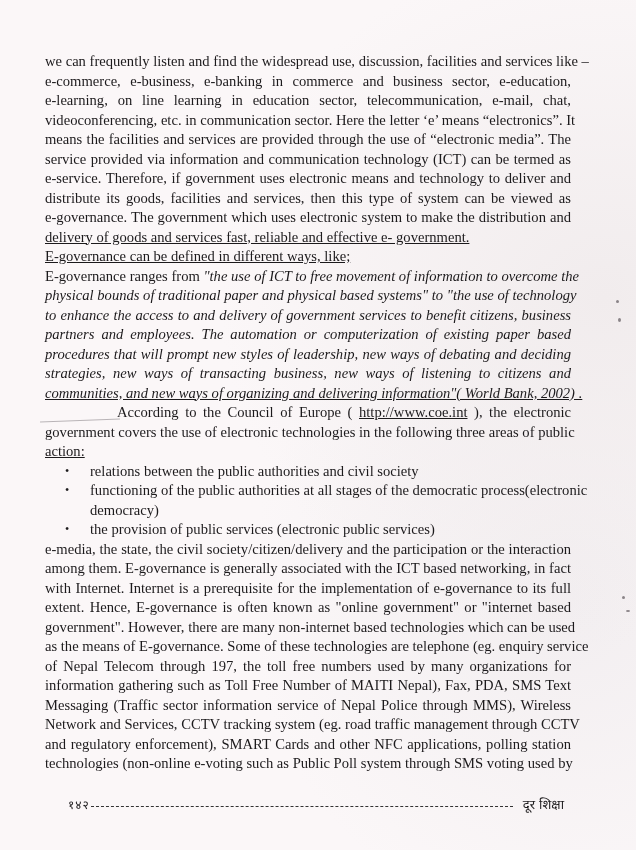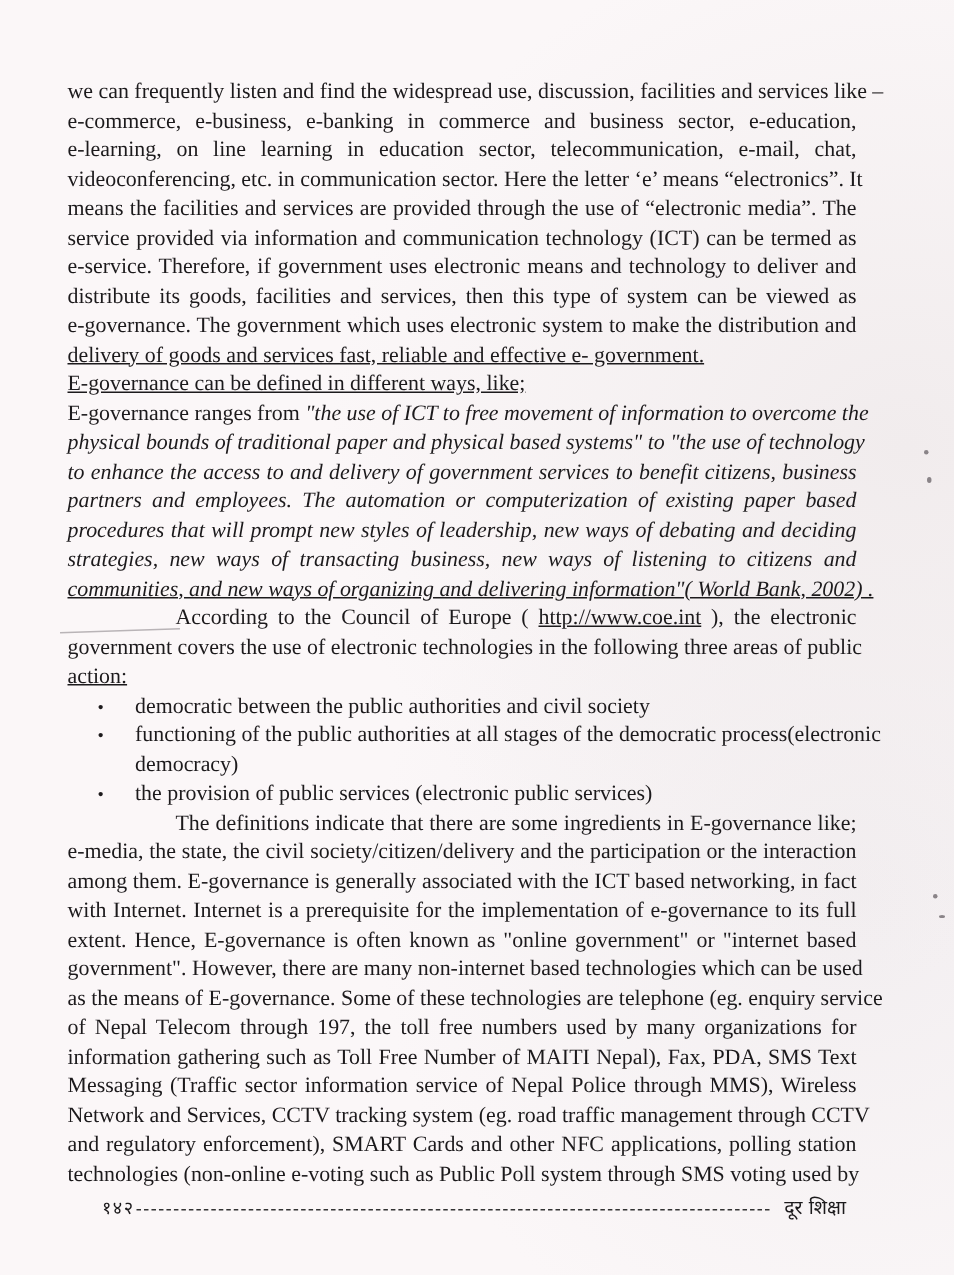--- a/index.html
+++ b/index.html
@@ -65,26 +65,25 @@
     <span class="line italic">to enhance the access to and delivery of government services to benefit citizens, business</span>
     <span class="line italic">partners and employees. The automation or computerization of existing paper based</span>
     <span class="line italic">procedures that will prompt new styles of leadership, new ways of debating and deciding</span>
     <span class="line italic">strategies, new ways of transacting business, new ways of listening to citizens and</span>
     <span class="line italic last">communities, and new ways of organizing and delivering information"( World Bank, 2002) .</span>
 
     <span class="line indent"><span>According to the Council of Europe ( </span><span class="link">http://www.coe.int</span><span> ), the electronic</span></span>
     <span class="line">government covers the use of electronic technologies in the following three areas of public</span>
     <span class="line last">action:</span>
 
-    <span class="line bullet-line"><span class="bullet-dot">•</span><span>democratic between the public authorities and civil society</span></span>
+    <span class="line bullet-line"><span class="bullet-dot">•</span><span>relations between the public authorities and civil society</span></span>
     <span class="line bullet-line justify"><span class="bullet-dot">•</span><span>functioning of the public authorities at all stages of the democratic process(electronic</span></span>
     <span class="line bullet-line">democracy)</span>
     <span class="line bullet-line"><span class="bullet-dot">•</span><span>the provision of public services (electronic public services)</span></span>
 
-    <span class="line indent">The definitions indicate that there are some ingredients in E-governance like;</span>
     <span class="line">e-media, the state, the civil society/citizen/delivery and the participation or the interaction</span>
     <span class="line">among them. E-governance is generally associated with the ICT based networking, in fact</span>
     <span class="line">with Internet. Internet is a prerequisite for the implementation of e-governance to its full</span>
     <span class="line">extent. Hence, E-governance is often known as "online government" or "internet based</span>
     <span class="line">government". However, there are many non-internet based technologies which can be used</span>
     <span class="line">as the means of E-governance. Some of these technologies are telephone (eg. enquiry service</span>
     <span class="line">of Nepal Telecom through 197, the toll free numbers used by many organizations for</span>
     <span class="line">information gathering such as Toll Free Number of MAITI Nepal), Fax, PDA, SMS Text</span>
     <span class="line">Messaging (Traffic sector information service of Nepal Police through MMS), Wireless</span>
     <span class="line">Network and Services, CCTV tracking system (eg. road traffic management through CCTV</span>

